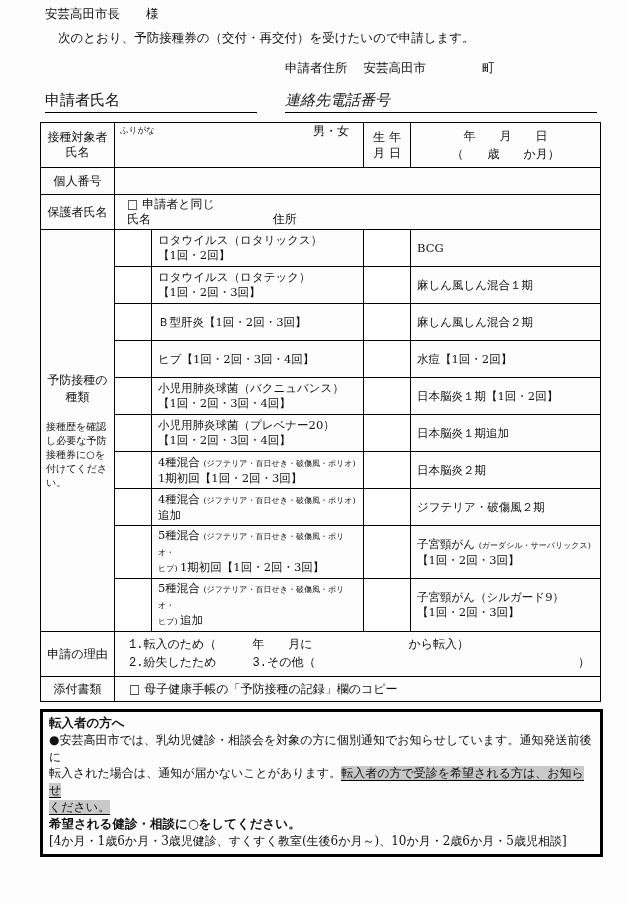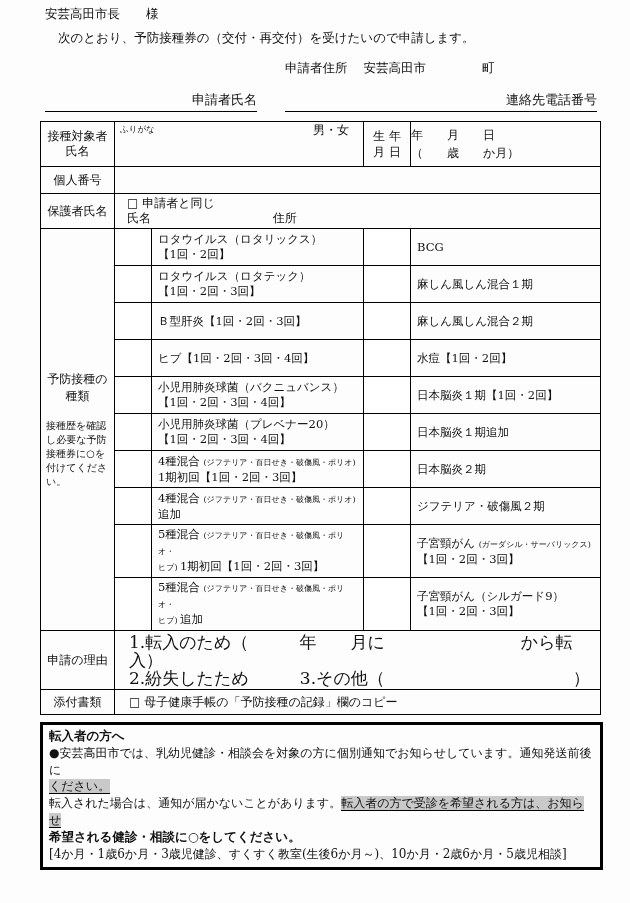--- a/index.html
+++ b/index.html
@@ -14,43 +14,43 @@
   
   .hline1{margin:13px 0 0 45px;font-size:12.5px;}
   .doc-title{margin-left:30px;font-size:13px;}
   .hline2{margin:6px 0 0 45px;font-size:12.5px;}
   .addr-suffix{margin-left:22px;}
   .hline3{margin:7px 0 0 58px;font-size:12.5px;}
   .rblock{margin:12px 0 0 285px;font-size:12.5px;}
   .rblock .y{margin-left:72px;} .rblock .m{margin-left:42px;} .rblock .d{margin-left:38px;}
   .rblock2{margin:13px 0 0 285px;font-size:12.5px;}
   .rblock2 .v{margin-left:12px;} .rblock2 .sfx{margin-left:52px;}
-  .nameline{margin:14px 0 4px 45px;font-size:13px;display:flex;text-align:right;}
+  .nameline{margin:14px 0 4px 45px;font-size:15px;display:flex;}
   .ulined{border-bottom:1px solid #000;display:inline-block;padding-bottom:2px;}
   .u1{width:212px;}
-  .u2{width:312px;margin-left:28px;}
+  .u2{width:312px;margin-left:28px;font-style:italic;}
   
   table.main{border-collapse:collapse;table-layout:fixed;margin:9px 0 0 40px;width:560px;}
   table.main td{border:1px solid #000;padding:0;vertical-align:middle;overflow:hidden;}
   td.hdr{text-align:center;font-size:12px;}
   .two-line{line-height:15px;}
   .furi{font-size:8.5px;padding:2px 0 0 5px;text-align:left;}
   .sexrow{text-align:right;padding:0 14px 3px 0;}
   .r1flex{display:flex;flex-direction:row;justify-content:space-between;height:44px;box-sizing:border-box;}
   .birthhdr{font-size:11px;text-align:center;line-height:16px;}
-  .birthval{font-size:12px;text-align:left;line-height:18px;}
+  .birthval{font-size:12px;text-align:center;line-height:18px;}
   .guard{padding:2px 0 2px 12px;font-size:12px;line-height:15px;}
   .guard .addr{margin-left:118px;}
   .vhdr{vertical-align:middle;}
   .vt{text-align:center;font-size:12px;line-height:17px;}
   .vnote{font-size:10px;line-height:14px;text-align:left;padding:14px 3px 0 5px;}
   .vcell{font-size:11.5px;line-height:15px;padding:2px 4px 2px 6px !important;text-align:left;}
   .vcell .small{font-size:8px;}
   .circ{background:#fff;}
-  .reason{padding:2px 0 2px 14px;font-size:17px;line-height:18px;}
+  .reason{padding:2px 0 2px 14px;font-size:12px;line-height:18px;font-family:Liberation Mono, monospace;}
   .reason .l2{display:flex;}
   .reason .close{margin-left:auto;padding-right:10px;}
   .attach{padding:2px 0 2px 14px;font-size:12px;}
   
   .notice{margin:7px 0 0 40px;width:546px;border:3px solid #000;padding:3px 5px 5px 6px;
           font-size:12px;line-height:16.8px;}
   .notice .bold{font-weight:bold;font-size:12.5px;}
   .hl{background:#c9c9c9;border-bottom:1px solid #000;}
 </style>
 </head>
@@ -259,23 +259,23 @@
           <div class="attach">□ 母子健康手帳の「予防接種の記録」欄のコピー</div>
         </td>
       </tr>
     </tbody>
   </table>
 
   <div class="notice">
     <div class="bold">転入者の方へ</div>
     <div>●安芸高田市では、乳幼児健診・相談会を対象の方に個別通知でお知らせしています。通知発送前後に</div>
     <div>
-      <span class="hl">ください。</span>
+      <span>転入された場合は、通知が届かないことがあります。</span><span class="hl">転入者の方で受診を希望される方は、お知らせ</span>
     </div>
     <div>
-      <span>転入された場合は、通知が届かないことがあります。</span><span class="hl">転入者の方で受診を希望される方は、お知らせ</span>
+      <span class="hl">ください。</span>
     </div>
     <div class="bold">希望される健診・相談に○をしてください。</div>
     <div>[4か月・1歳6か月・3歳児健診、すくすく教室(生後6か月～)、10か月・2歳6か月・5歳児相談]</div>
 
   </div>
 
 </div>
 
 </body></html>

